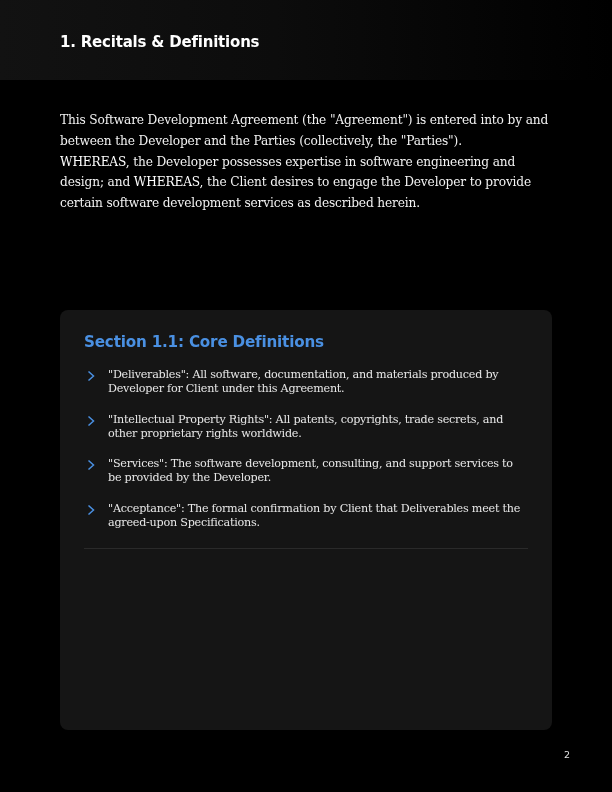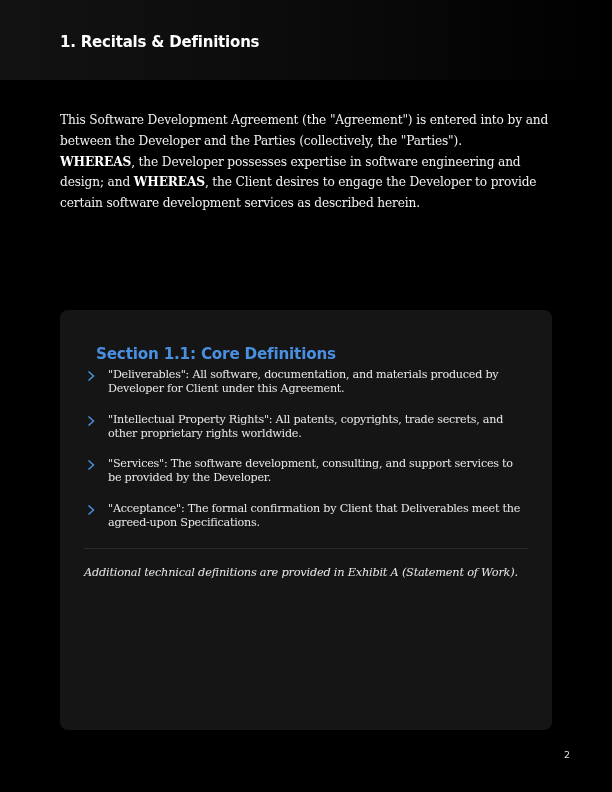--- a/index.html
+++ b/index.html
@@ -14,27 +14,27 @@
     .header h1 {
       position: absolute; left: 60px; top: 27px; margin: 0;
       font-family: "DejaVu Sans", sans-serif; font-weight: bold; font-size: 15px;
       letter-spacing: -0.2px; color: #fff; line-height: 30px;
     }
     .intro {
       position: absolute; left: 60px; top: 110px; width: 492px;
       font-size: 12.2px; line-height: 20.8px; color: #f2f2f2; letter-spacing: -0.15px;
     }
     .intro p { margin: 0; }
-    .intro b { font-weight: bold; color: #fff; margin-top: 20px; }
+    .intro b { font-weight: normal; color: #fff; margin-top: 20px; }
     .card {
       position: absolute; left: 60px; top: 310px; width: 492px; height: 420px;
       background: #151515; border-radius: 8px;
     }
     .card h2 {
-      position: absolute; left: 24px; top: 22px; margin: 12px;
+      position: absolute; left: 24px; top: 22px; margin: 0;
       font-family: "DejaVu Sans", sans-serif; font-weight: bold; font-size: 15.2px;
       color: #4a90e2; letter-spacing: -0.2px; line-height: 20px;
     }
     .defs { position: absolute; left: 24px; top: 58px; width: 444px; margin: 0; padding: 0; list-style: none; }
     .defs li { position: relative; padding-left: 24px; margin-bottom: 16px; }
     .defs .chev {
       position: absolute; left: 2px; top: 2px; width: 10px; height: 12px;
     }
     .defs .txt {
       font-size: 11.2px; line-height: 14.3px; color: #e8e8e8; letter-spacing: -0.25px;
@@ -85,16 +85,15 @@
       <div class="txt">"Services": The software development, consulting, and support services to be provided by the Developer.</div>
     </li>
     <li>
       <svg class="chev" viewBox="0 0 10 12">
           <path d="M2.5 1.5 L7.5 6 L2.5 10.5" fill="none" stroke="#4a90e2" stroke-width="1.5"></path>
         </svg>
       <div class="txt">"Acceptance": The formal confirmation by Client that Deliverables meet the agreed-upon Specifications.</div>
     </li>
   </ul>
   <div class="divider"></div>
-  <div class="note">Additional technical definitions are provided in Exhibit A (Statement of Work).</div>
 </div>
 
 <div class="page-num">2</div>
 
 </body></html>

